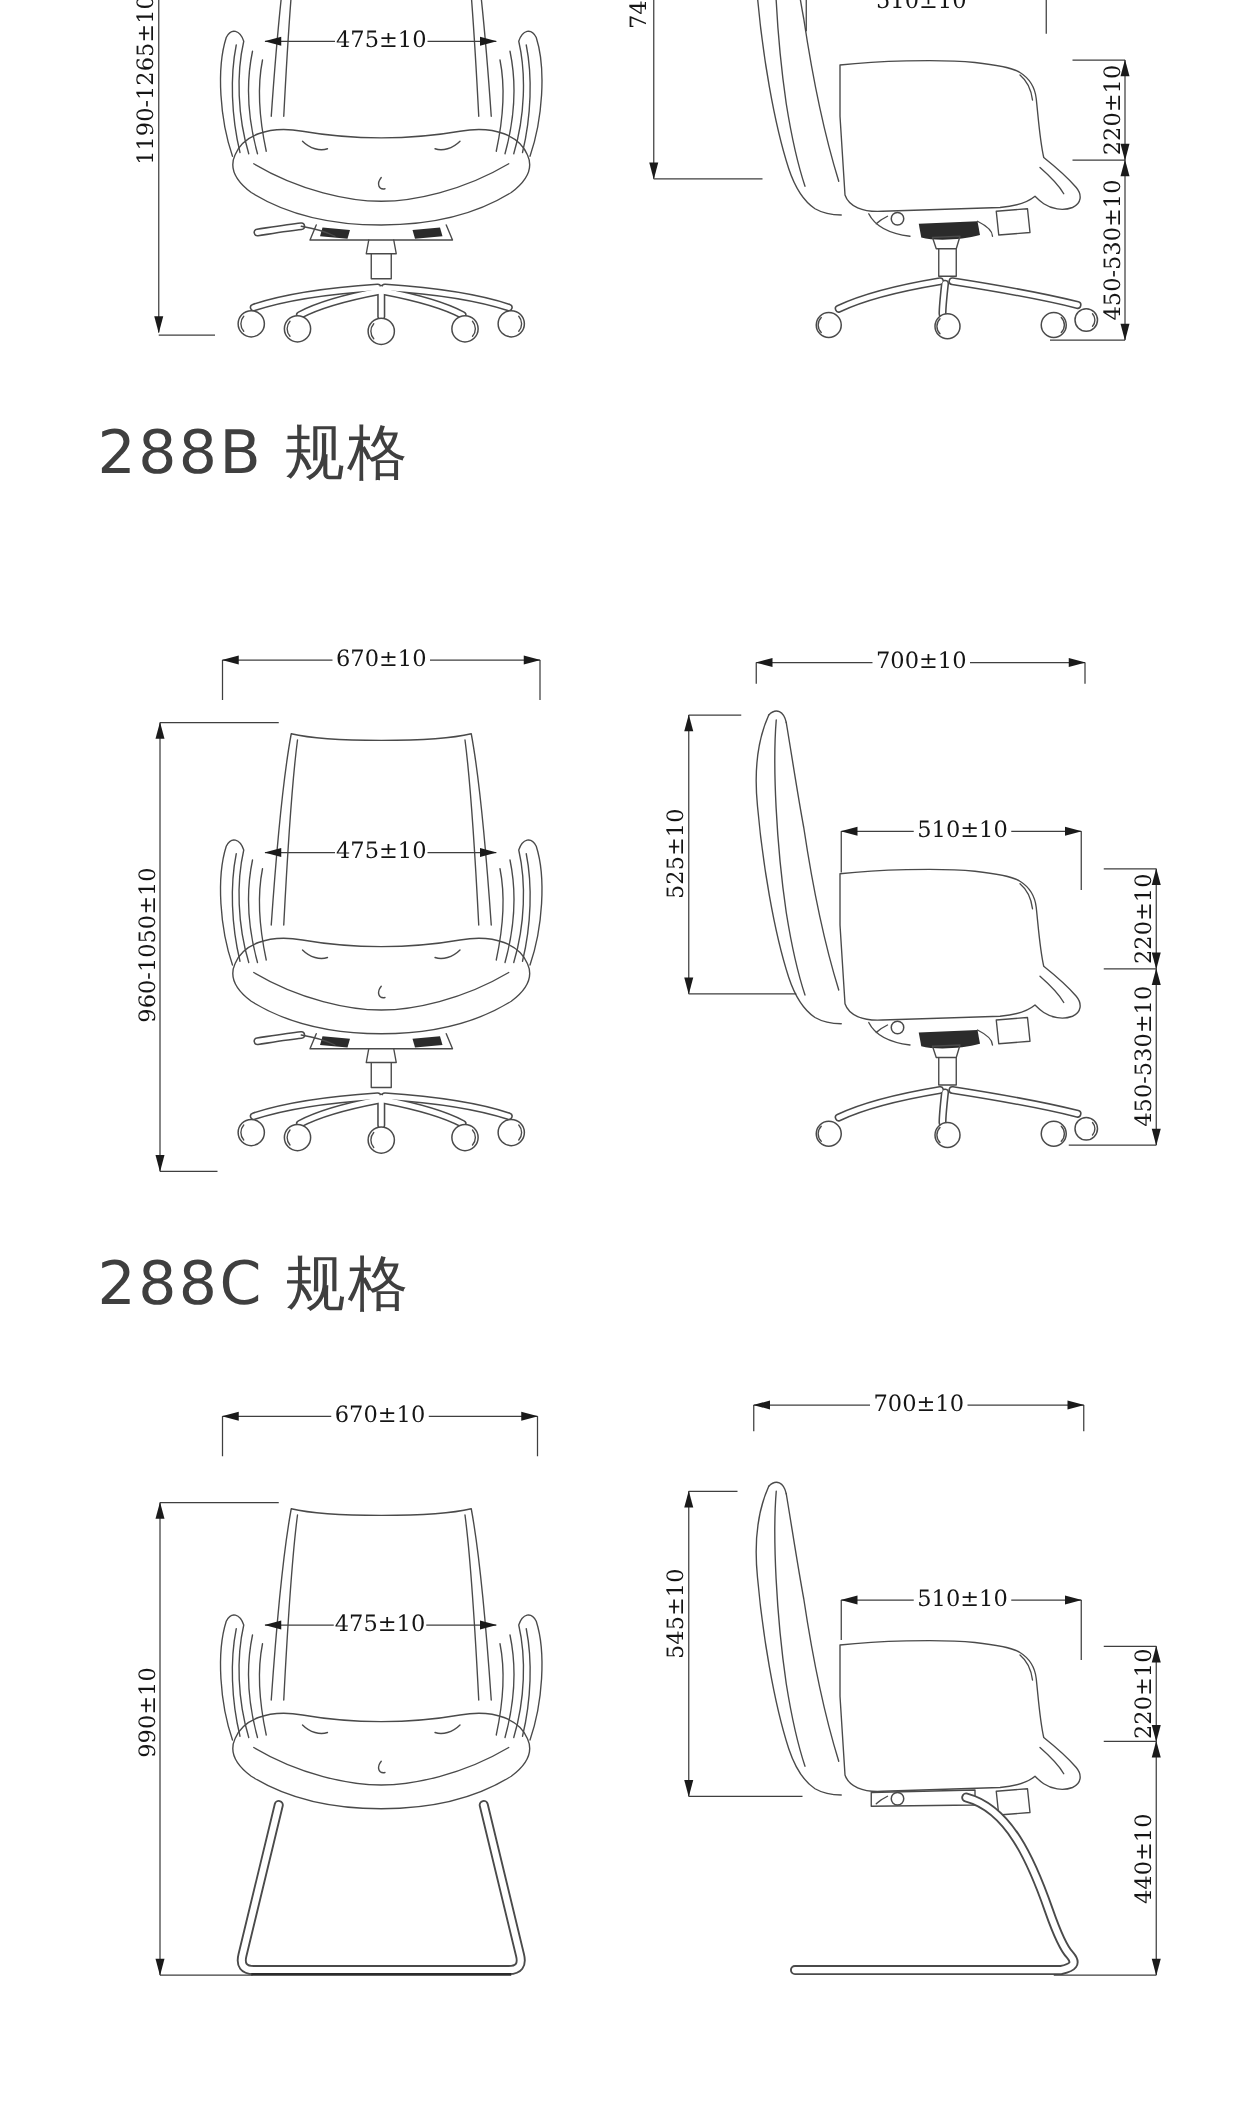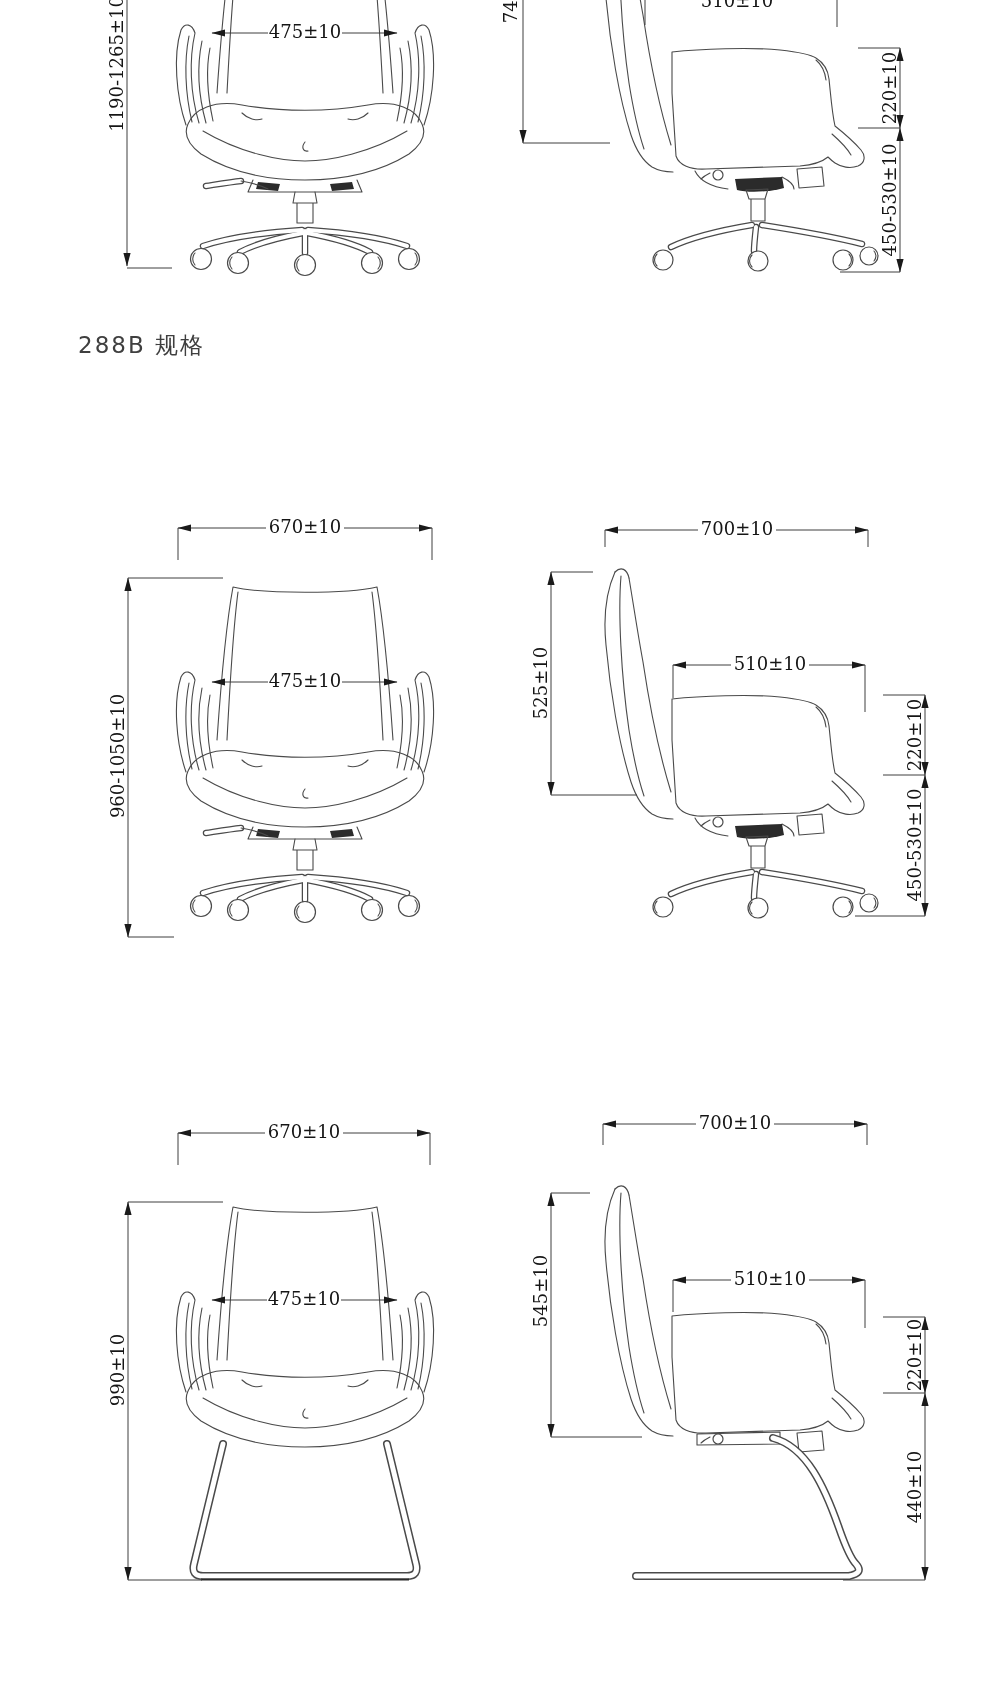--- a/index.html
+++ b/index.html
@@ -1,20 +1,20 @@
 <!DOCTYPE html>
 <html><head>
 <meta charset="utf-8">
 <style>
   html,body{margin:0;padding:0;background:#ffffff;}
   .page{position:relative;width:988px;height:1684px;background:#ffffff;overflow:hidden;
         font-family:"Liberation Sans",sans-serif;}
   .drawing{position:absolute;}
   .heading{position:absolute;font-family:"DejaVu Sans","Liberation Sans",sans-serif;
-           font-size:23px;font-weight:400;color:#3f3f3f;letter-spacing:2px;white-space:nowrap;}
+           font-size:48px;font-weight:400;color:#3f3f3f;letter-spacing:2px;white-space:nowrap;}
   
   .ln{fill:none;stroke:#4a4a4a;stroke-width:1.1;stroke-linecap:round;stroke-linejoin:round;}
   .dim{fill:none;stroke:#3f3f3f;stroke-width:1;}
   .dimtxt{font-family:"DejaVu Serif","Liberation Serif",serif;font-size:18px;fill:#151515;}
   .bg{fill:#ffffff;}
   .leg{fill:none;stroke:#4a4a4a;stroke-width:6.5;stroke-linecap:round;stroke-linejoin:round;}
   .legin{fill:none;stroke:#ffffff;stroke-width:4;stroke-linecap:round;stroke-linejoin:round;}
   .tube{fill:none;stroke:#4a4a4a;stroke-width:8;stroke-linecap:round;stroke-linejoin:round;}
   .tubein{fill:none;stroke:#ffffff;stroke-width:5;stroke-linecap:round;stroke-linejoin:round;}
   .dk{fill:#2b2b2b;stroke:none;}
@@ -196,20 +196,21 @@
       <rect class="bg" x="271" y="216" width="78" height="18"></rect>
       <text class="dimtxt" x="310" y="225" text-anchor="middle" dominant-baseline="middle">510±10</text>
       <path class="dim" d="M423,255 L465,255 M423,335 L465,335 M395,476 L465,476"></path>
       <line class="dim" x1="465" y1="255" x2="465" y2="335" marker-start="url(#arw)" marker-end="url(#arw)"></line>
       <line class="dim" x1="465" y1="335" x2="465" y2="476" marker-start="url(#arw)" marker-end="url(#arw)"></line>
       <text class="dimtxt" transform="rotate(-90 456 295)" x="456" y="295" text-anchor="middle" dominant-baseline="middle">220±10</text>
       <text class="dimtxt" transform="rotate(-90 456 405)" x="456" y="405" text-anchor="middle" dominant-baseline="middle">450-530±10</text>
     </g>
   </svg>
 
+  <div class="heading" style="left:78px;top:995px">288C 规格</div>
 
   <svg class="drawing" style="left:90px;top:1040px" width="350" height="560" viewBox="0 0 350 560">
     <g>
       <path class="tube" d="M133,404 L104,524 Q101,536 113,536 L317,536 Q329,536 326,524 L297,404"></path>
       <path class="tubein" d="M133,404 L104,524 Q101,536 113,536 L317,536 Q329,536 326,524 L297,404"></path>
       <path d="M111,539.5 L319,539.5" stroke="#2b2b2b" stroke-width="2.2" fill="none"></path>
       <use href="#front-upper" transform="translate(0,20)"></use>
     </g>
     <g>
       <path class="dim" d="M88,93 L88,125 M340,93 L340,125"></path>

